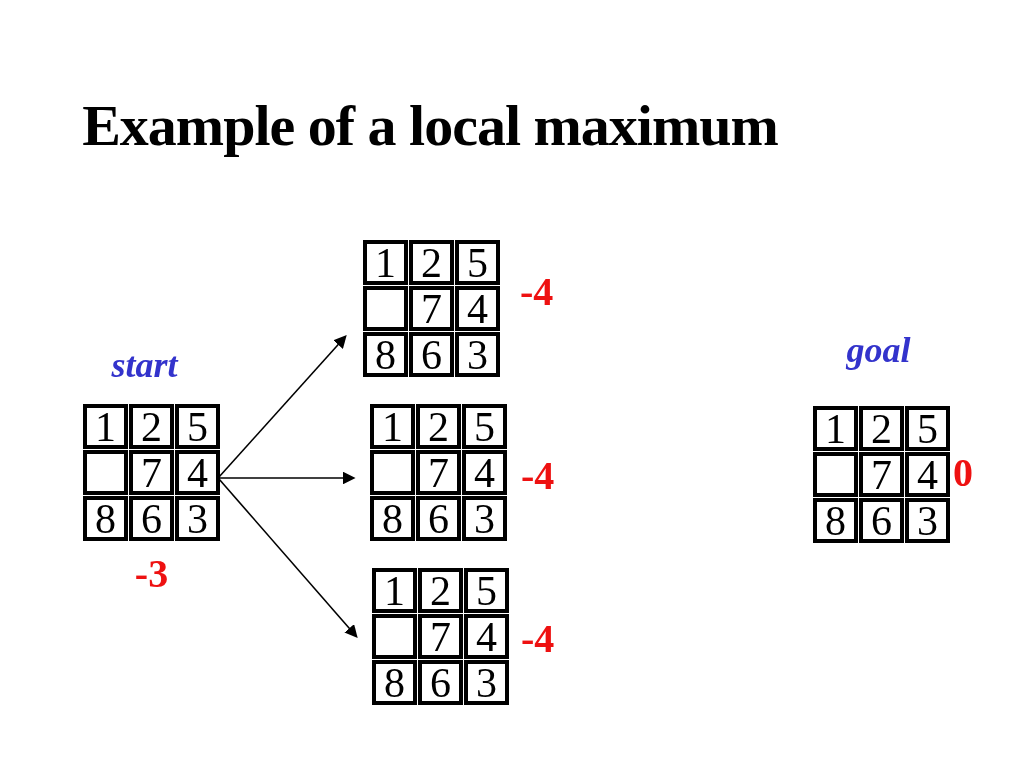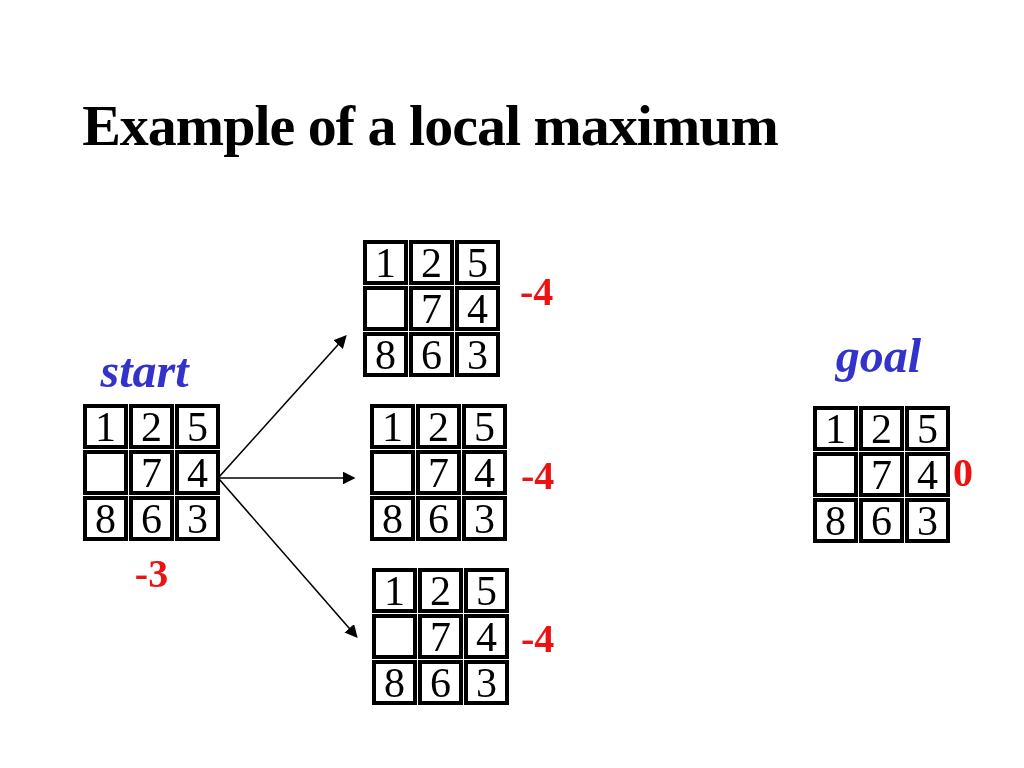--- a/index.html
+++ b/index.html
@@ -29,21 +29,21 @@
   .cell {
     box-sizing: border-box;
     border: 4px solid #000;
     background: #fff;
     display: flex; align-items: center; justify-content: center;
     font-size: 42px; line-height: 1; color: #000;
   }
 
   .state-label {
     width: 137px; text-align: center;
-    font-size: 48px; font-weight: bold; font-style: italic;
+    font-size: 36px; font-weight: bold; font-style: italic;
     color: #3333CC; line-height: 1;
   }
   .score {
     font-size: 40px; font-weight: bold;
     color: #EE1111; line-height: 1;
   }
 
   #start-label { left: 76px;  top: 347px; }
   #start-grid  { left: 83px;  top: 404px; }
   #start-score { left: 83px;  top: 554px; width: 137px; text-align: center; }

